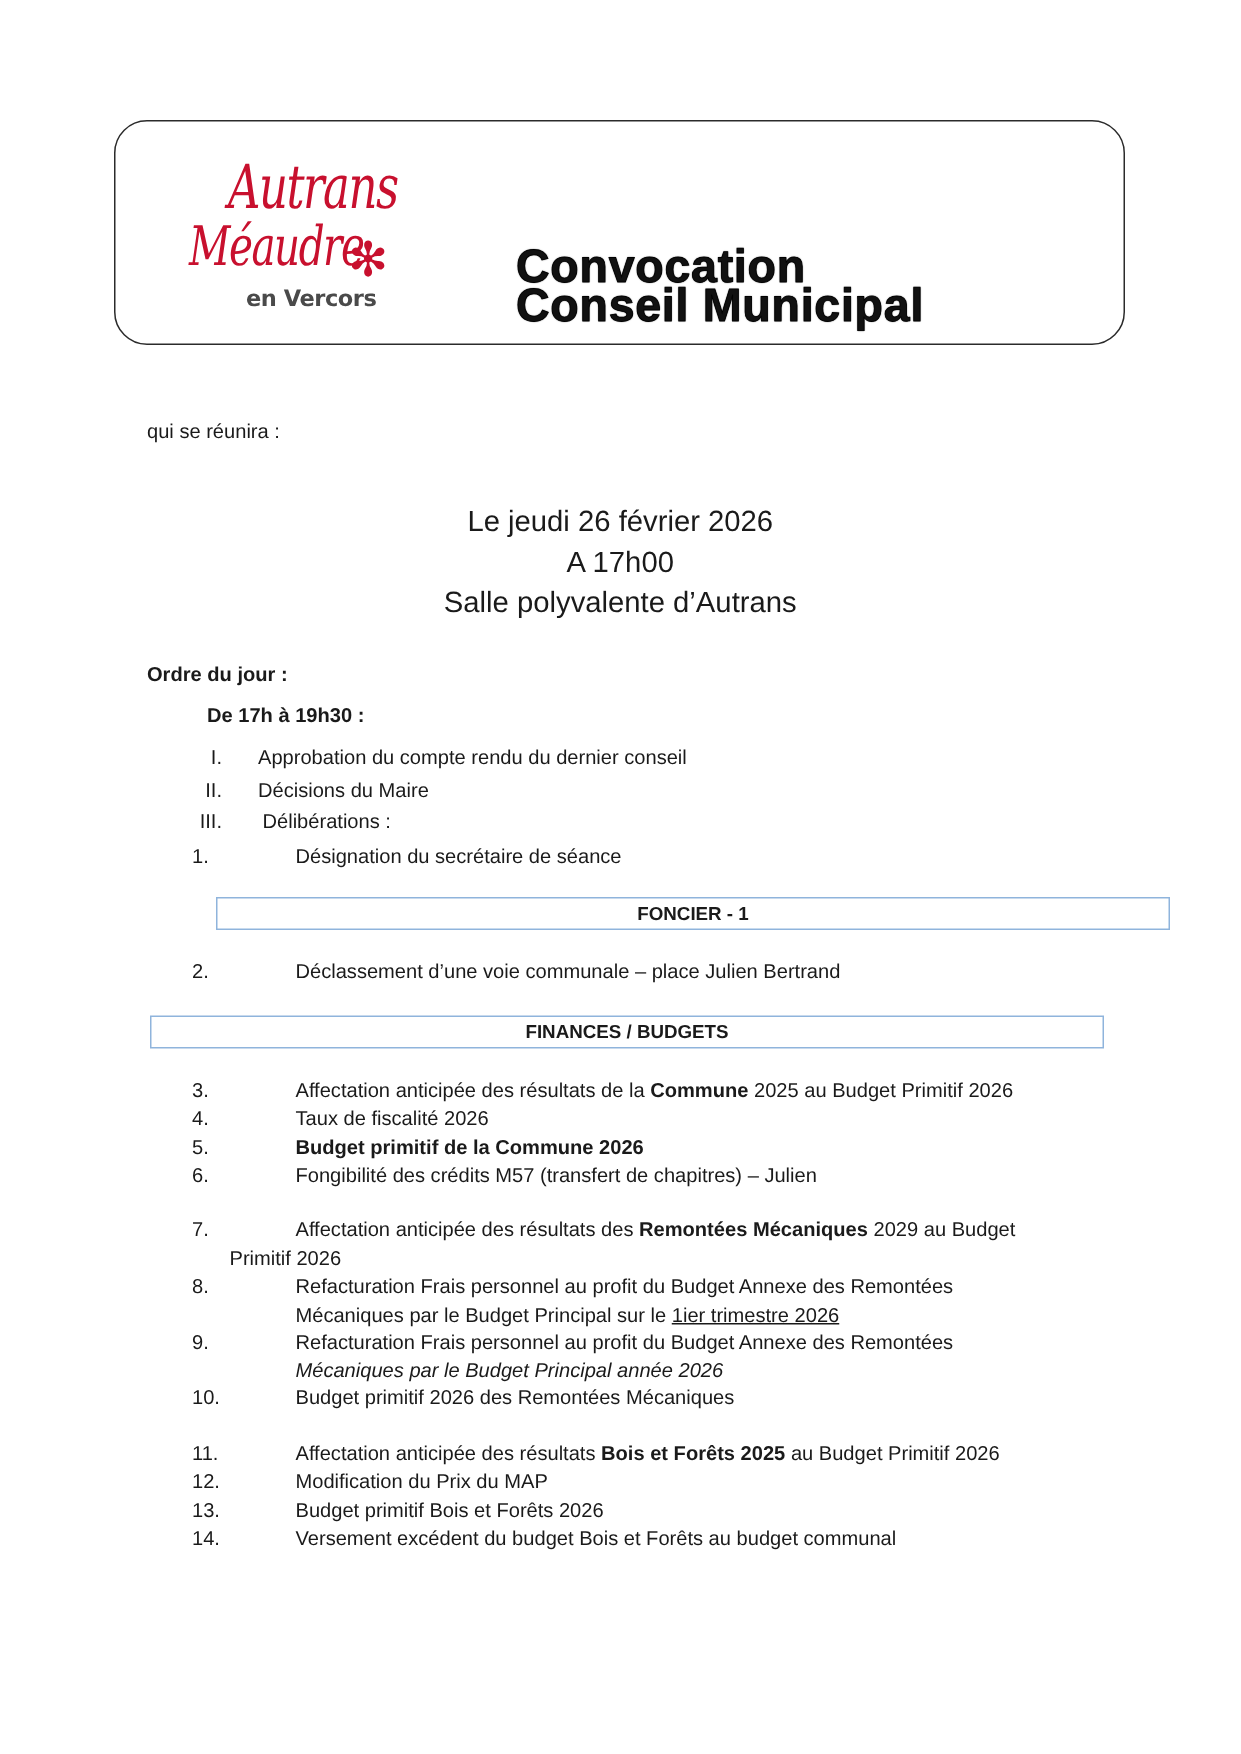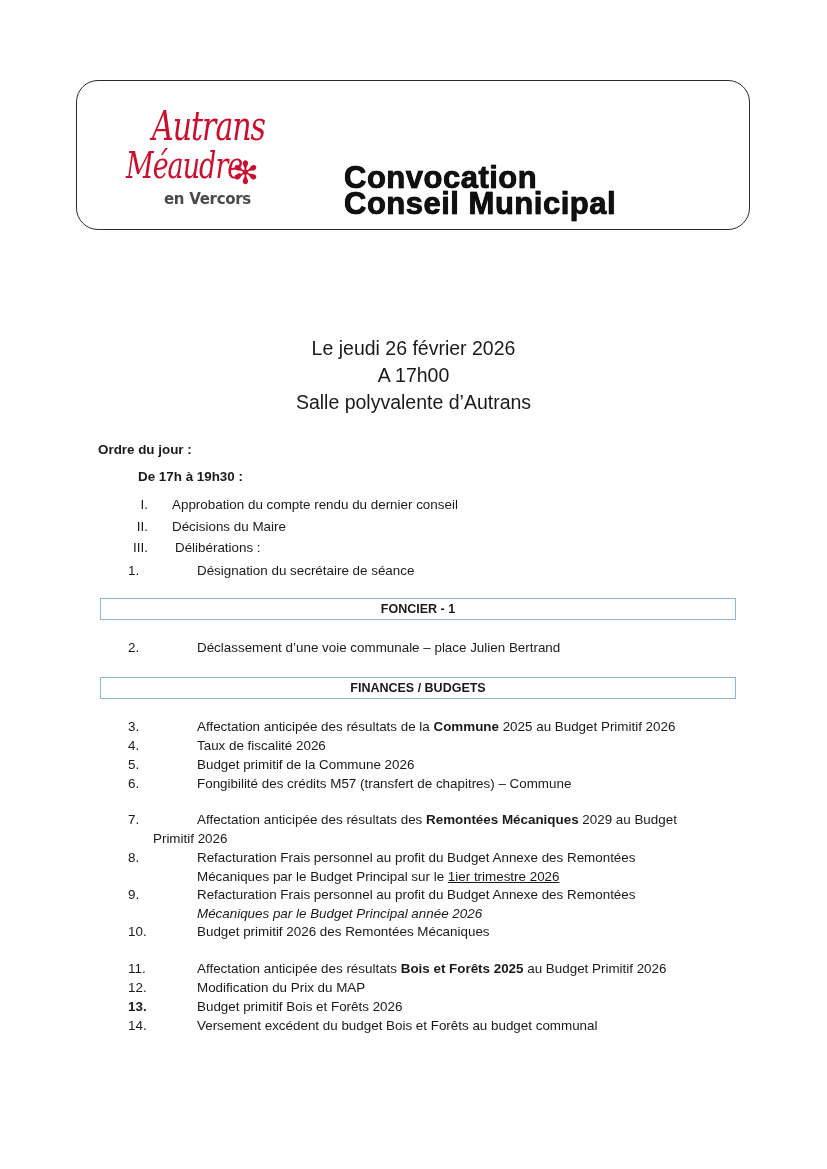--- a/index.html
+++ b/index.html
@@ -51,55 +51,56 @@
   <span class="logo-script logo-autrans">Autrans</span>
   <span class="logo-script logo-meaudre">Méaudre</span>
   <span class="abs logo-star">✻</span>
   <span class="abs logo-vercors">en Vercors</span>
 </div>
 
 <div class="abs title title-1">Convocation</div>
 <div class="abs title title-2">Conseil Municipal</div>
 
 <div class="abs intro">
+  <div>qui se réunira :</div>
 </div>
 
 <div class="abs meeting m1">Le jeudi 26 février 2026</div>
 <div class="abs meeting m2">A 17h00</div>
 <div class="abs meeting m3">Salle polyvalente d’Autrans</div>
 
 <div class="abs ordre">Ordre du jour :</div>
 <div class="abs hours">De 17h à 19h30 :</div>
 
 <div class="abs line num" style="left:118px; top:497px;">I.</div>
 <div class="abs line" style="left:172px; top:497px;">Approbation du compte rendu du dernier conseil</div>
 <div class="abs line num" style="left:118px; top:519px;">II.</div>
 <div class="abs line" style="left:172px; top:519px;">Décisions du Maire</div>
 <div class="abs line num" style="left:118px; top:540px;">III.</div>
 <div class="abs line" style="left:175px; top:540px;">Délibérations :</div>
 
 <div class="abs line" style="left:128px; top:563px;">1.</div>
 <div class="abs line" style="left:197px; top:563px;">Désignation du secrétaire de séance</div>
 
-<div class="abs section-box" style="top:598px;">FONCIER - 1</div>
+<div class="abs section-box" style="top:598px;margin-left:44px;">FONCIER - 1</div>
 
 <div class="abs line" style="left:128px; top:640px;">2.</div>
 <div class="abs line" style="left:197px; top:640px;">Déclassement d’une voie communale – place Julien Bertrand</div>
 
 <div class="abs section-box" style="top:677px;">FINANCES / BUDGETS</div>
 
 <div class="abs line" style="left:128px; top:719px;">3.</div>
 <div class="abs line" style="left:197px; top:719px;"><span>Affectation anticipée des résultats de la </span><b>Commune</b><span> 2025 au Budget Primitif 2026</span></div>
 
 <div class="abs line" style="left:128px; top:738px;">4.</div>
 <div class="abs line" style="left:197px; top:738px;">Taux de fiscalité 2026</div>
 <div class="abs line" style="left:128px; top:757px;">5.</div>
-<div class="abs line" style="left:197px; top:757px;">Budget primitif de la Commune 2026</div>
+<div class="abs line" style="left:197px; top:757px;font-weight:bold;">Budget primitif de la Commune 2026</div>
 <div class="abs line" style="left:128px; top:776px;">6.</div>
-<div class="abs line" style="left:197px; top:776px;">Fongibilité des crédits M57 (transfert de chapitres) – Commune</div>
+<div class="abs line" style="left:197px; top:776px;">Fongibilité des crédits M57 (transfert de chapitres) – Julien</div>
 
 <div class="abs line" style="left:128px; top:812px;">7.</div>
 <div class="abs line" style="left:197px; top:812px;"><span>Affectation anticipée des résultats des </span><b>Remontées Mécaniques</b><span> 2029 au Budget</span></div>
 <div class="abs line" style="left:153px; top:831px;">Primitif 2026</div>
 
 <div class="abs line" style="left:128px; top:850px;">8.</div>
 <div class="abs line" style="left:197px; top:850px;">Refacturation Frais personnel au profit du Budget Annexe des Remontées</div>
 <div class="abs line" style="left:197px; top:869px;"><span>Mécaniques par le Budget Principal sur le </span><span class="u">1ier trimestre 2026</span></div>
 
 <div class="abs line" style="left:128px; top:887px;">9.</div>
@@ -107,16 +108,16 @@
 <div class="abs line" style="left:197px; top:906px;font-style:italic;">Mécaniques par le Budget Principal année 2026</div>
 
 <div class="abs line" style="left:128px; top:924px;">10.</div>
 <div class="abs line" style="left:197px; top:924px;">Budget primitif 2026 des Remontées Mécaniques</div>
 
 <div class="abs line" style="left:128px; top:961px;">11.</div>
 <div class="abs line" style="left:197px; top:961px;"><span>Affectation anticipée des résultats </span><b>Bois et Forêts 2025</b><span> au Budget Primitif 2026</span></div>
 
 <div class="abs line" style="left:128px; top:980px;">12.</div>
 <div class="abs line" style="left:197px; top:980px;">Modification du Prix du MAP</div>
-<div class="abs line" style="left:128px; top:999px;font-weight:bold;">13.</div>
+<div class="abs line" style="left:128px; top:999px;">13.</div>
 <div class="abs line" style="left:197px; top:999px;">Budget primitif Bois et Forêts 2026</div>
 <div class="abs line" style="left:128px; top:1018px;">14.</div>
 <div class="abs line" style="left:197px; top:1018px;">Versement excédent du budget Bois et Forêts au budget communal</div>
 
 </body></html>

